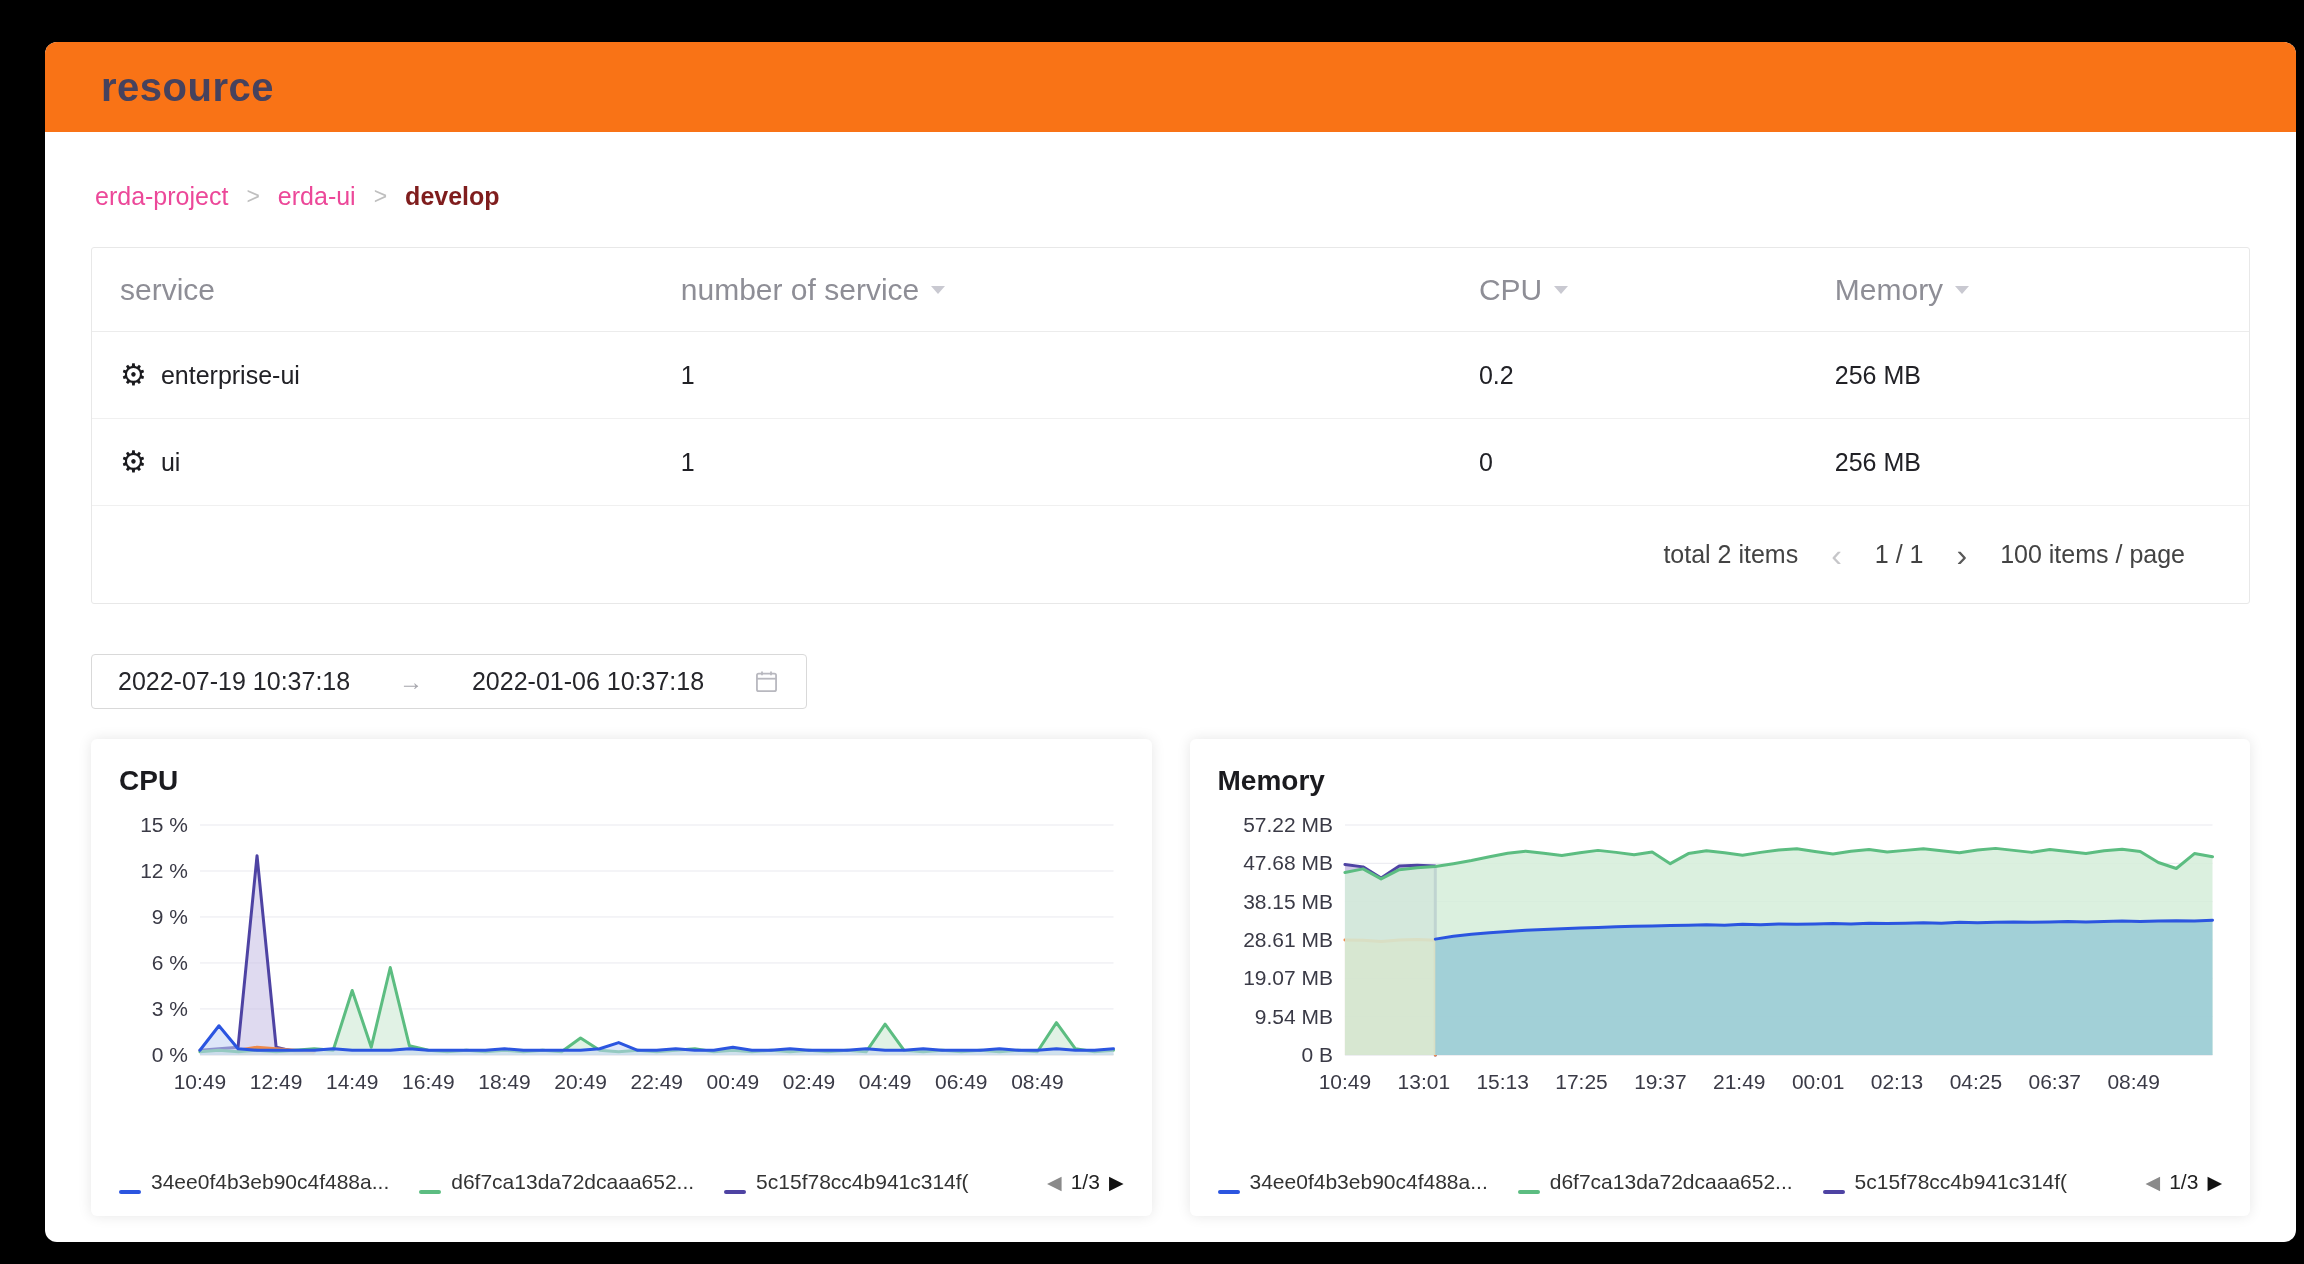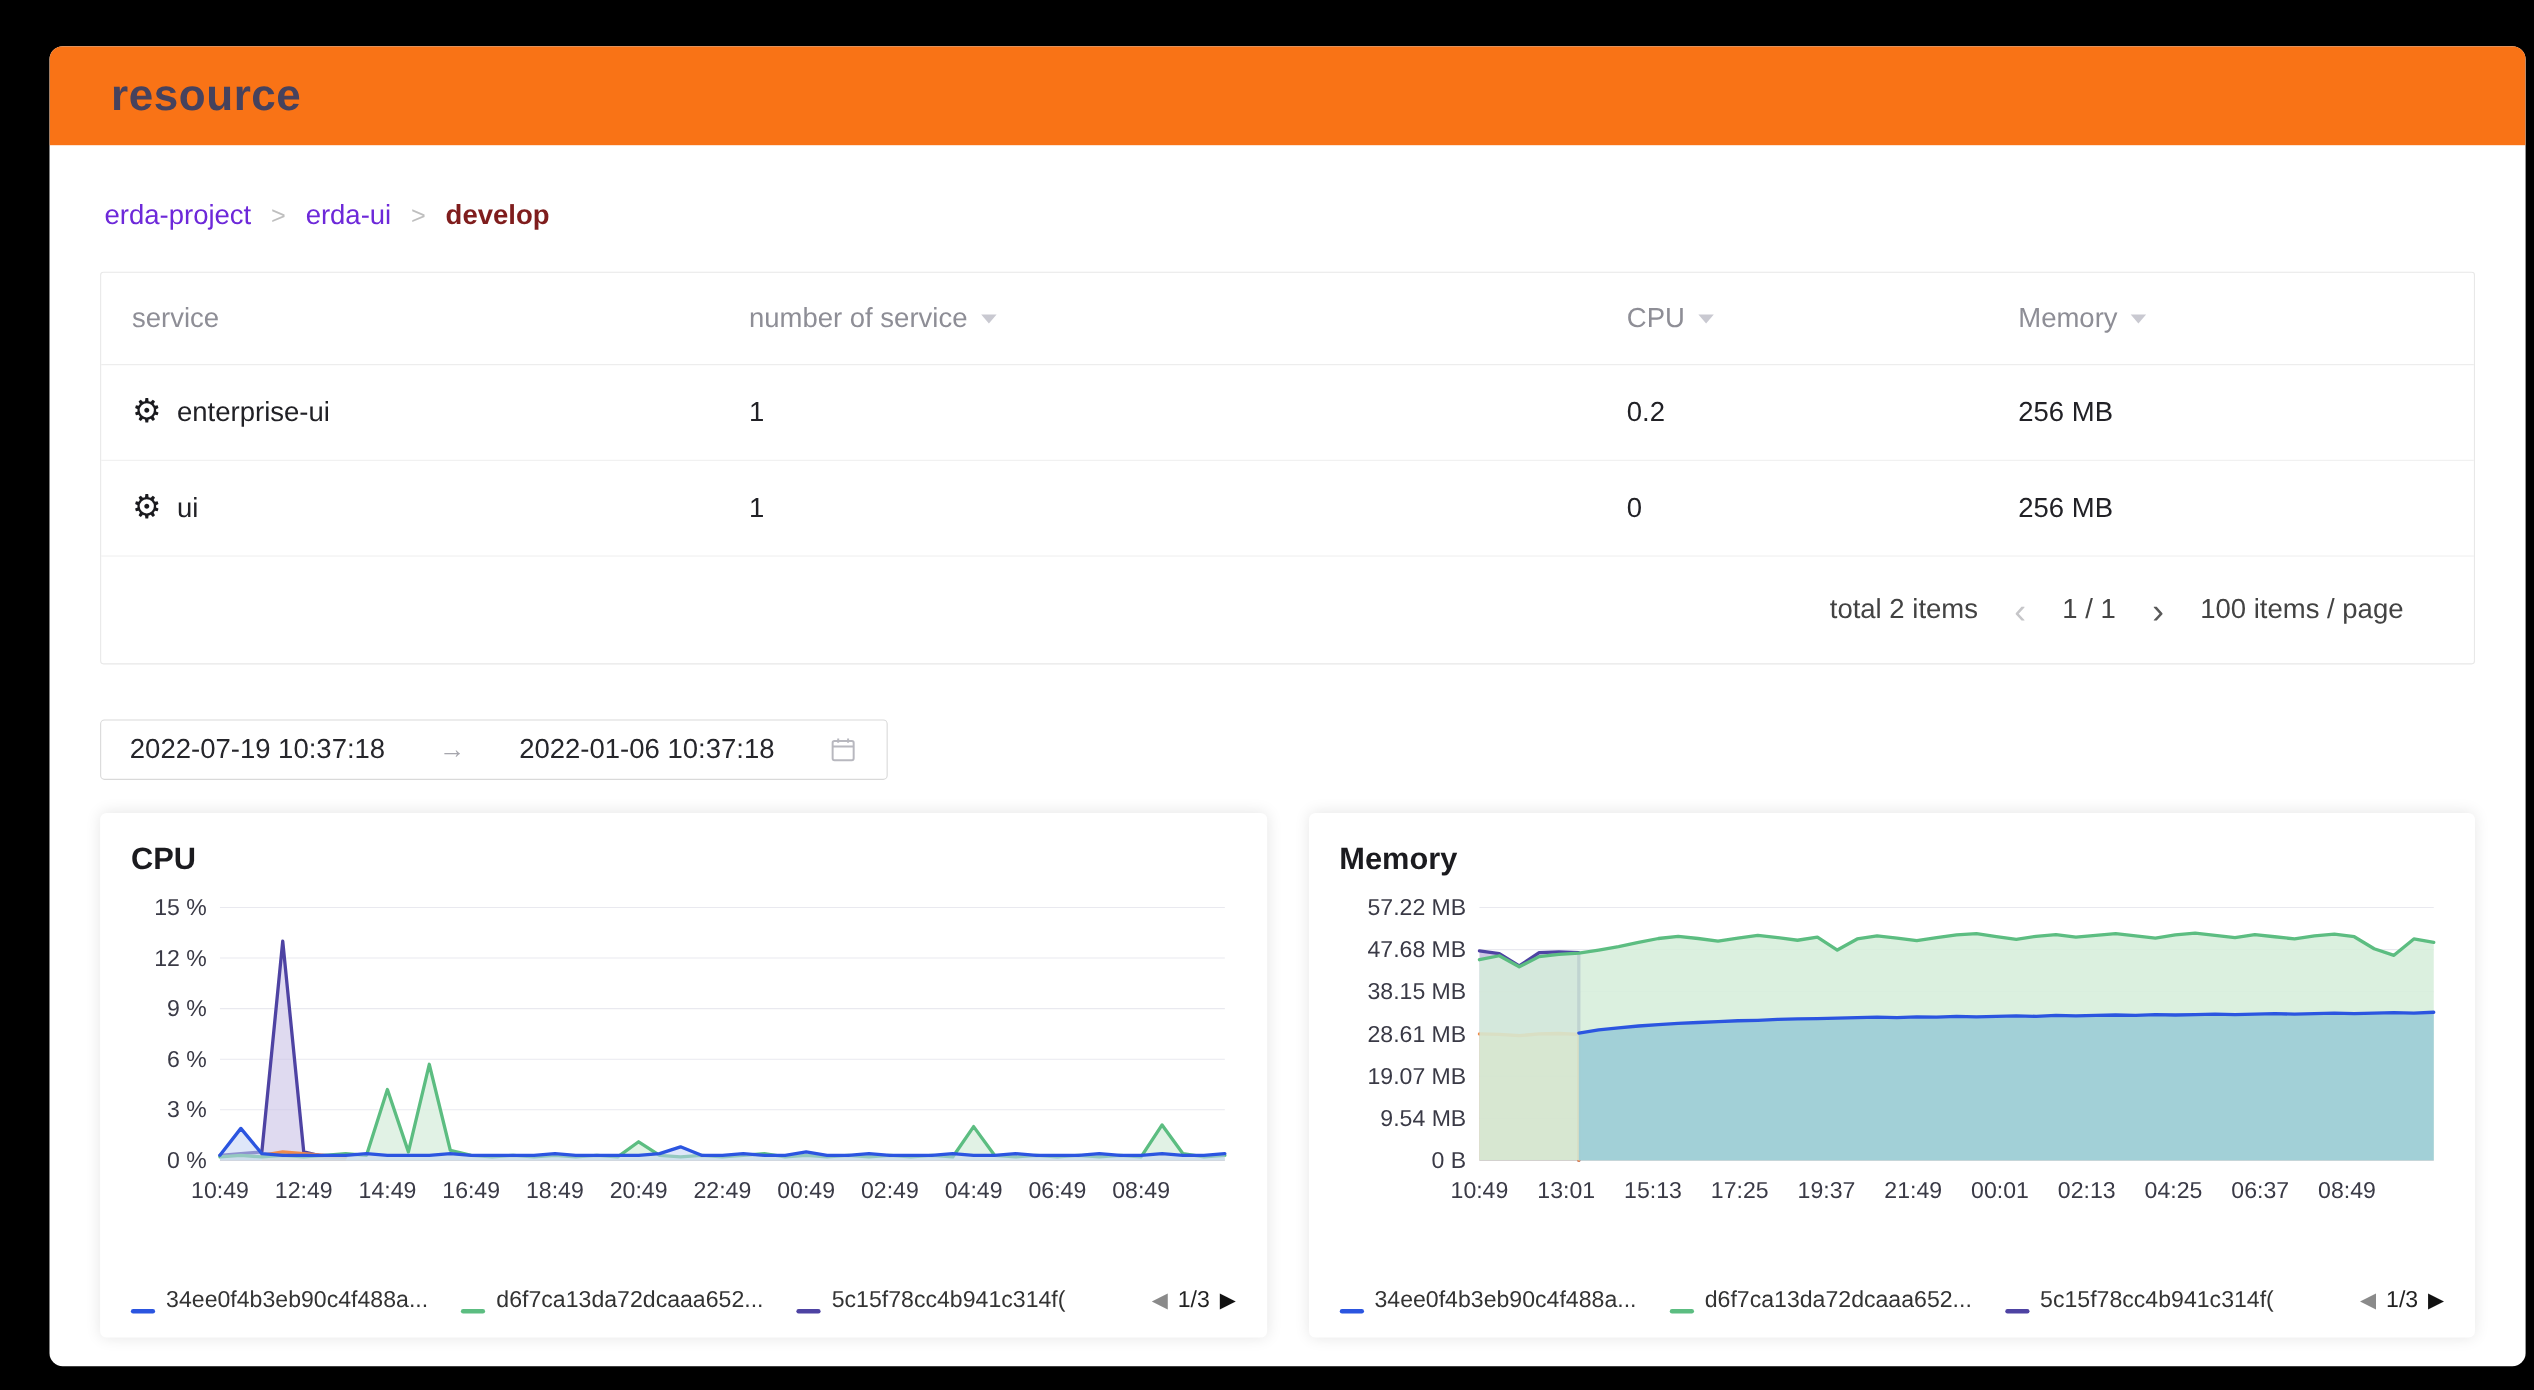--- a/index.html
+++ b/index.html
@@ -7,27 +7,27 @@
   body { background:#000; font-family:"Liberation Sans","DejaVu Sans",sans-serif; color:#1f1f1f; position:relative; }
 
   .window { position:absolute; left:45px; top:42px; right:8px; bottom:22px; background:#fff; border-radius:12px; overflow:hidden; }
 
   .page-header { height:90px; background:#f97316; display:flex; align-items:center; padding:0 56px; }
   .page-title { font-size:40px; font-weight:bold; color:#46425d; letter-spacing:.5px; }
 
   .content { padding:0 46px; }
 
   .breadcrumb { margin-top:50px; font-size:25px; display:flex; align-items:center; gap:18px; padding-left:4px; }
-  .bc-link { color:#6d28d9; cursor:pointer; }
+  .bc-link { color:#ec4899; cursor:pointer; }
   .bc-sep { color:#bfbfbf; font-size:23px; }
   .bc-current { color:#7f1d1d; font-weight:bold; }
 
   .table-card { margin-top:36px; border:1px solid #e8e8e8; border-radius:3px; background:#fff; }
   .t-row { display:grid; grid-template-columns:26% 37% 16.5% 1fr; align-items:center; }
-  .t-head { height:84px; color:#8e8e96; font-size:25px; border-bottom:1px solid #ececec; }
+  .t-head { height:84px; color:#8e8e96; font-size:30px; border-bottom:1px solid #ececec; }
   .t-cell { padding-left:28px; display:flex; align-items:center; }
   .t-body-row { height:87px; font-size:25px; border-bottom:1px solid #f0f0f0; color:#212126; }
   .gear { font-size:30px; margin-right:14px; color:#1a1a1e; font-family:"DejaVu Sans",sans-serif; line-height:1; }
   .caret { width:0; height:0; border-left:7px solid transparent; border-right:7px solid transparent; border-top:8px solid #c9c9d1; margin-left:12px; display:inline-block; }
   .t-footer { height:97px; display:flex; align-items:center; justify-content:flex-end; gap:33px; font-size:25px; color:#434343; padding-right:64px; }
   .pg-arrow { font-size:32px; line-height:1; cursor:pointer; }
   .pg-prev { color:#c6c6c9; }
   .pg-next { color:#595959; }
 
   .date-picker { margin-top:50px; width:716px; height:55px; border:1px solid #d9d9d9; border-radius:4px; display:flex; align-items:center; justify-content:space-between; padding:0 26px; font-size:25px; color:#26262b; background:#fff; cursor:pointer; }

